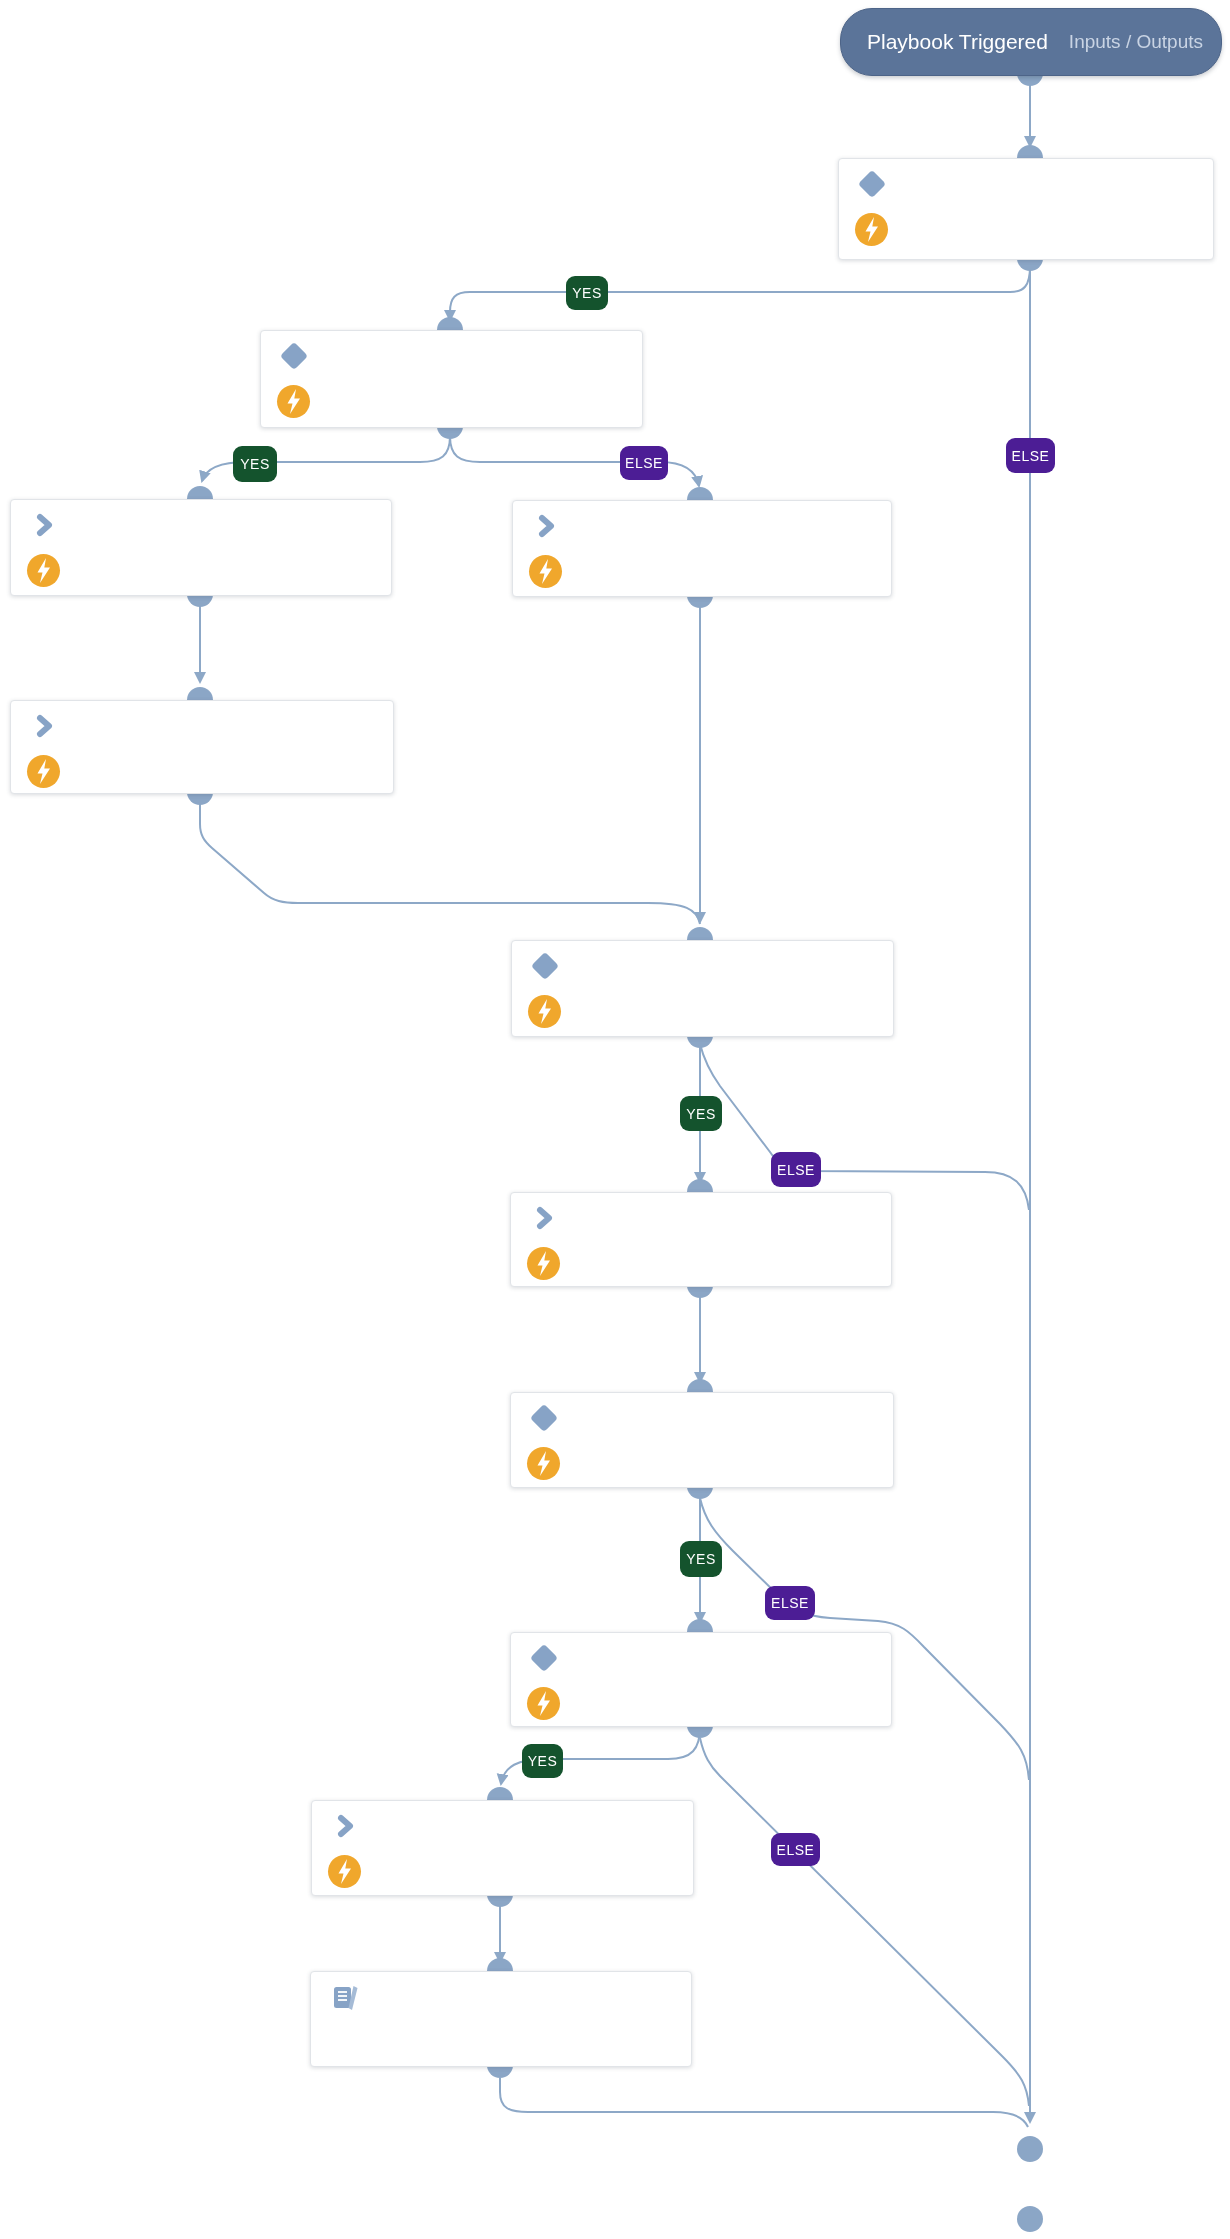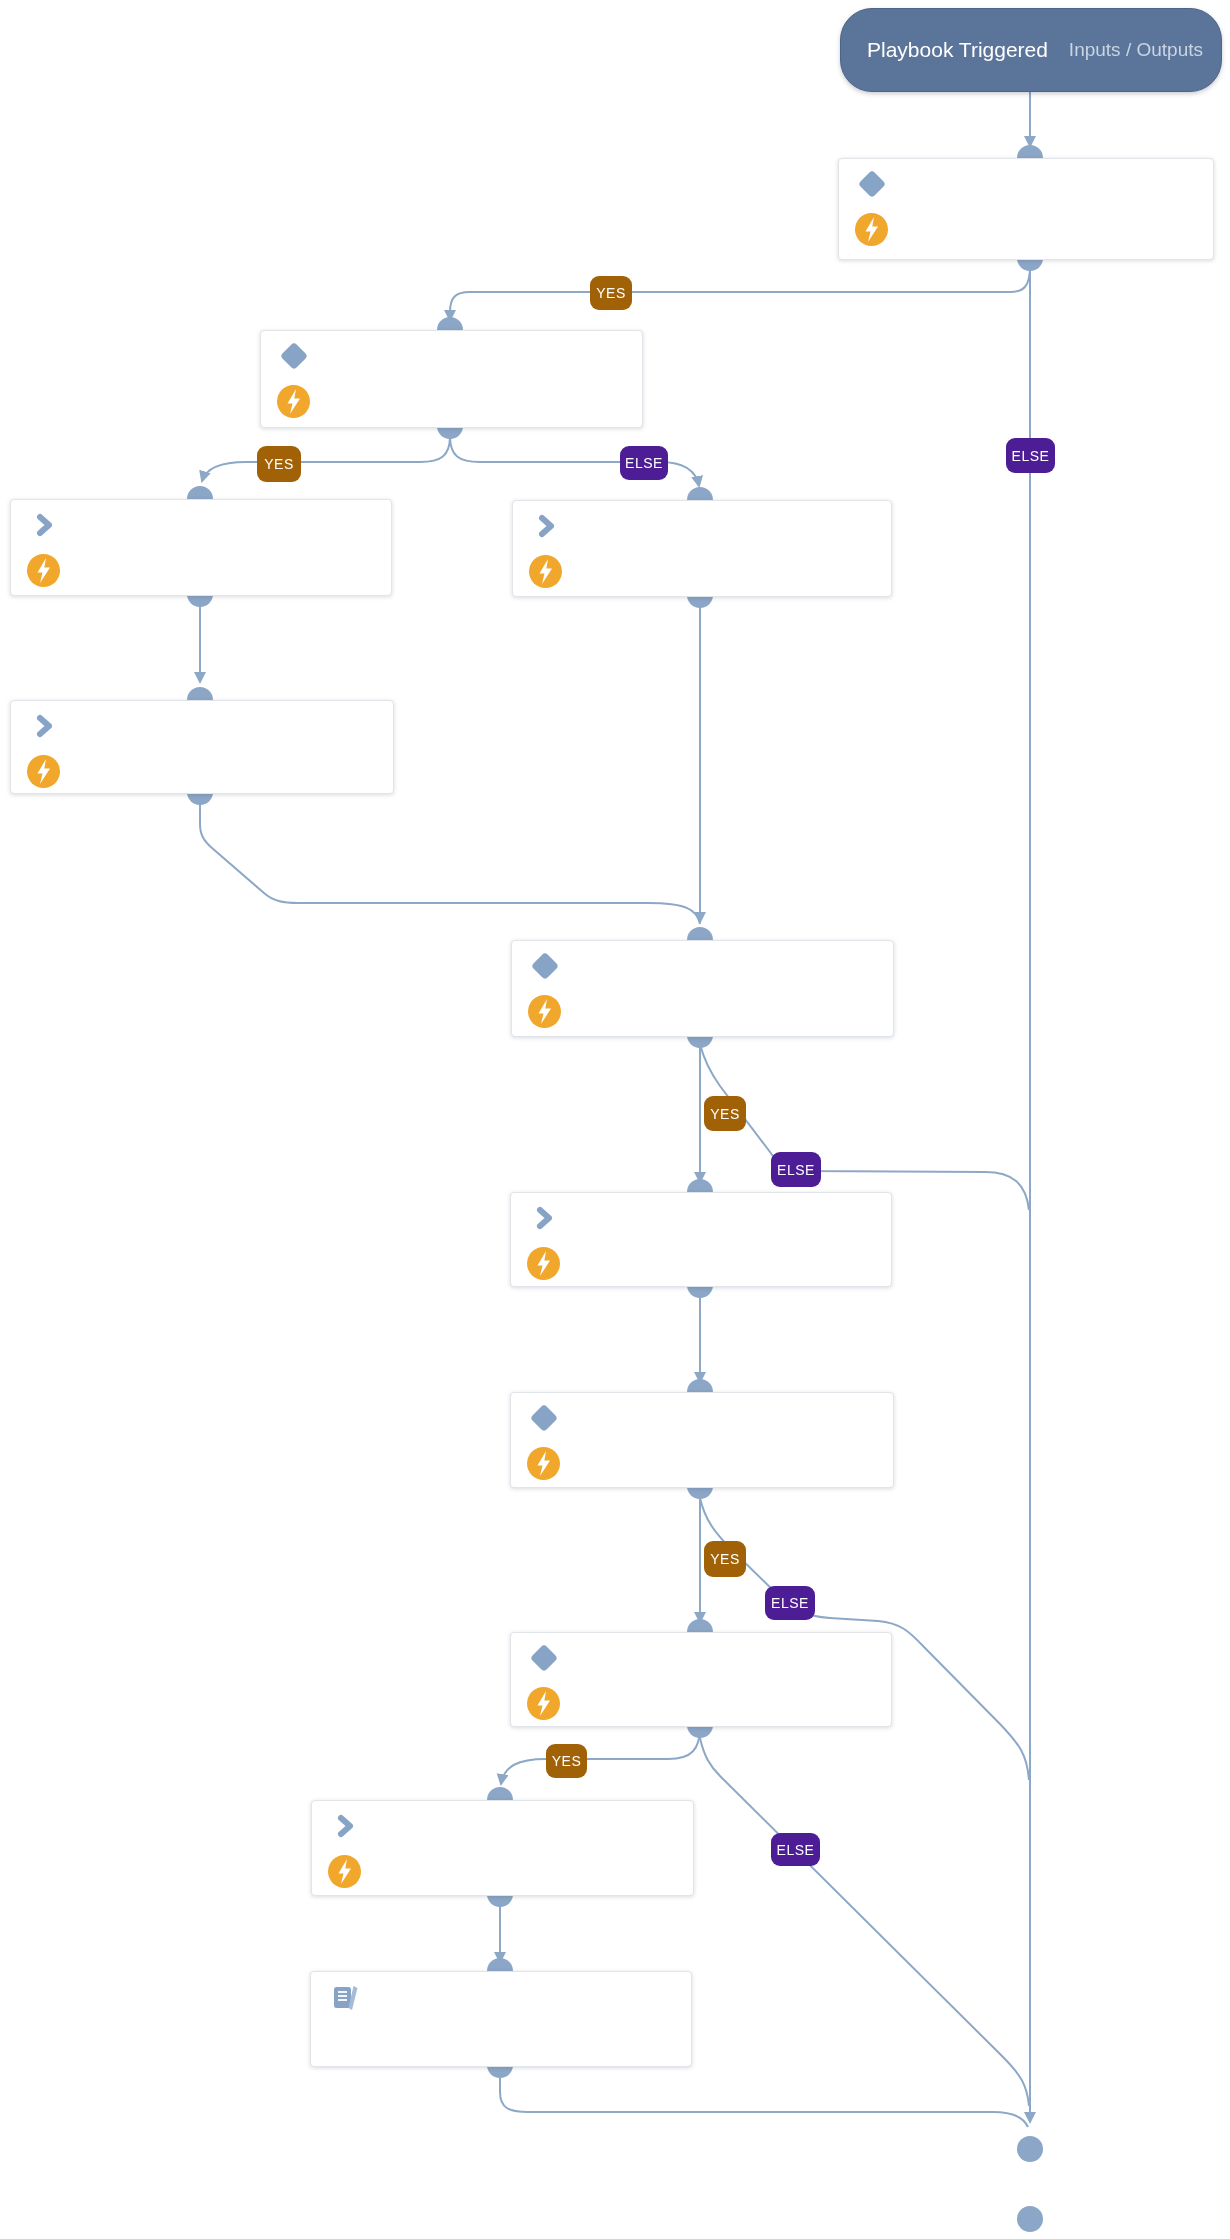--- a/index.html
+++ b/index.html
@@ -13,21 +13,21 @@
   .icon-wrap{position:absolute;left:20px;top:12px;width:28px;height:28px;}
   .diamond{position:absolute;left:3px;top:3px;width:20px;height:20px;background:#87a3c6;border-radius:4px;transform:rotate(45deg);}
   .bolt-wrap{position:absolute;left:16px;top:54px;width:33px;height:33px;border-radius:50%;background:#f0a72c;}
   .pill{position:absolute;background:#5b7499;border:1px solid #4d6488;border-radius:32px;
         box-shadow:0 2px 4px rgba(45,55,70,0.25);display:flex;align-items:center;
         justify-content:space-between;box-sizing:border-box;padding:0 18px 0 26px;cursor:pointer;}
   .pill .pill-title{color:#ffffff;font-size:21px;}
   .pill .pill-sub{color:#c9d4e4;font-size:19px;}
   .badge{position:absolute;border-radius:9px;color:#ffffff;font-size:14px;letter-spacing:0.5px;
          display:flex;align-items:center;justify-content:center;}
-  .badge.yes{background:#a16207;margin-left:24px;}
+  .badge.yes{background:#14532d;}
   .badge.else{background:#4c1d95;}
 </style>
 </head>
 <body>
 
 <div id="canvas">
   <svg id="edge-layer" xmlns="http://www.w3.org/2000/svg" viewBox="0 0 1230 2239">
       <defs>
         <marker id="arw" markerWidth="7" markerHeight="7" refX="5" refY="3" orient="auto">
   <path d="M0,0 L6,3 L0,6 Z" fill="#8da8c7"></path>
@@ -70,21 +70,21 @@
       <circle cx="700" cy="1632" r="13" fill="#8ba6c6"></circle>
       <circle cx="700" cy="1725" r="13" fill="#8ba6c6"></circle>
       <circle cx="500" cy="1800" r="13" fill="#8ba6c6"></circle>
       <circle cx="500" cy="1894" r="13" fill="#8ba6c6"></circle>
       <circle cx="500" cy="1971" r="13" fill="#8ba6c6"></circle>
       <circle cx="500" cy="2065" r="13" fill="#8ba6c6"></circle>
       <circle cx="1030" cy="2149" r="13" fill="#8ba6c6"></circle>
       <circle cx="1030" cy="2219" r="13" fill="#8ba6c6"></circle>
     </svg>
 
-  <div class="pill" id="start-pill" style="left: 840px; top: 8px; width: 382px; height: 84px;">
+  <div class="pill" id="start-pill" style="left: 840px; top: 8px; width: 382px; height: 68px;">
     <span class="pill-title">Playbook Triggered</span>
     <span class="pill-sub">Inputs / Outputs</span>
   </div>
 
 
   <div id="nodes-layer">
       <div class="node" style="left: 838px; top: 158px; width: 374px; height: 100px;">
         <span class="icon-wrap">
           <span class="diamond"></span>
         </span>

